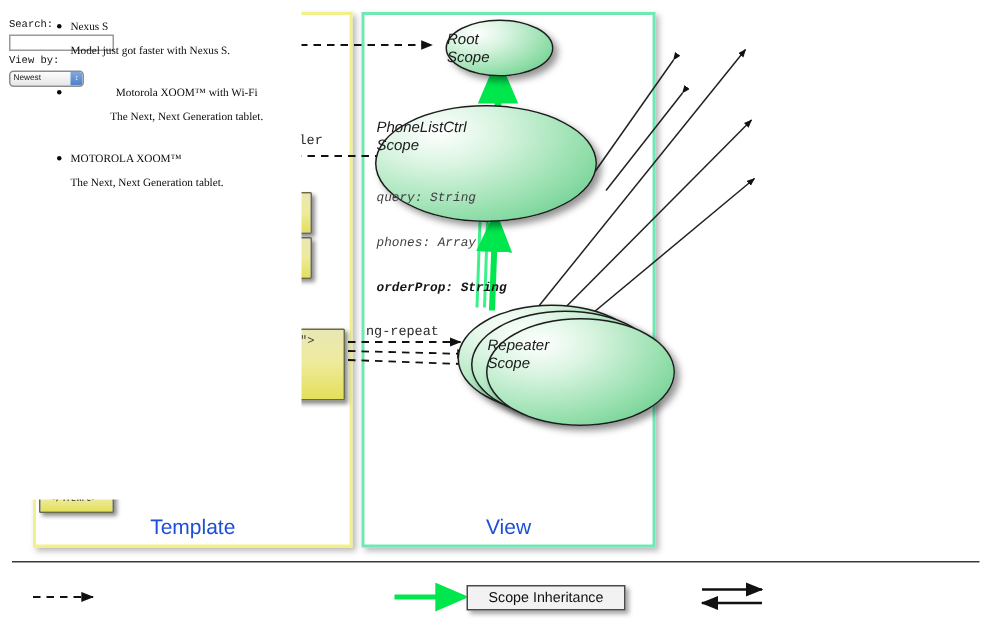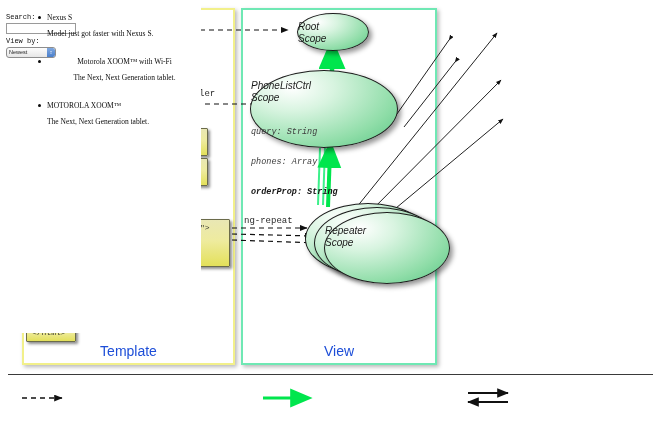--- a/index.html
+++ b/index.html
@@ -358,14 +358,15 @@
     </div>
 
     <div class="phone-item" style="top:98px;">
       <div class="phone-name"><span class="phone-bullet"></span>MOTOROLA XOOM™</div>
       <div class="phone-snippet">The Next, Next Generation tablet.</div>
     </div>
   </div>
 
   <div class="legend-divider"></div>
 
+  <div class="legend-box" style="left:311px; top:390px; width:106px;">Scope Inheritance</div>
 
 </div>
 
 </body></html>

